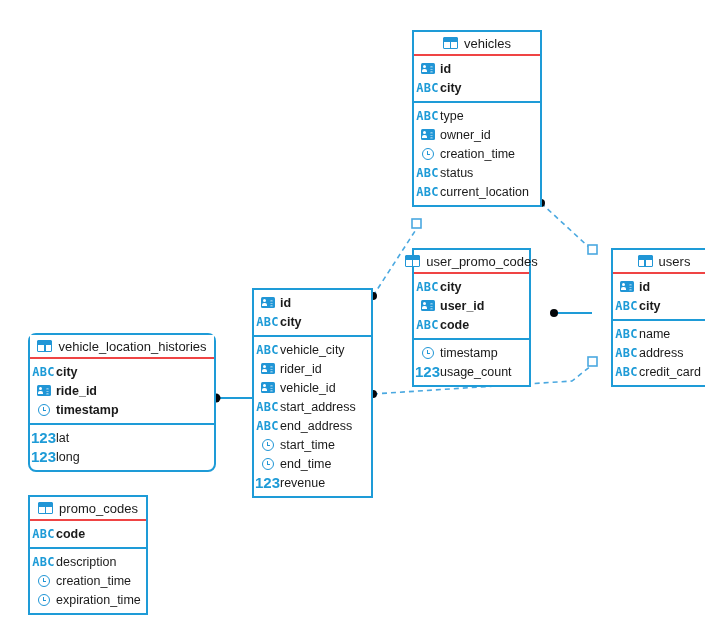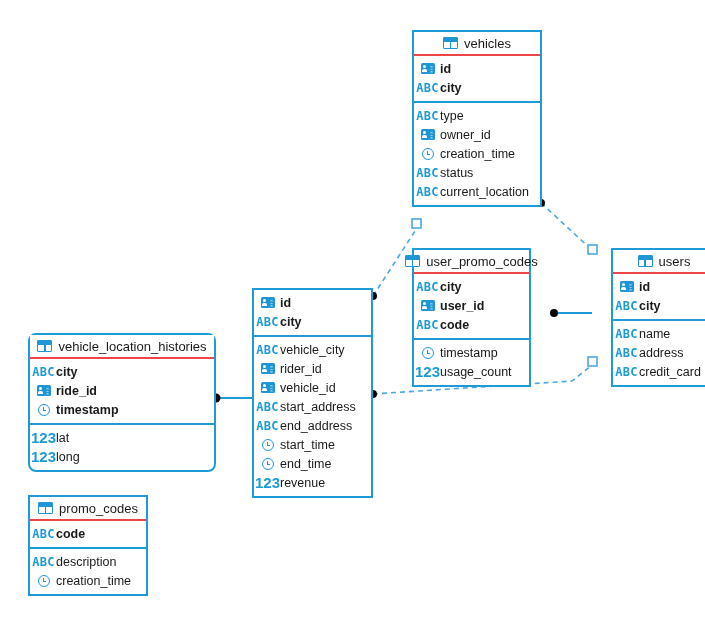--- a/index.html
+++ b/index.html
@@ -375,16 +375,22 @@
       <div class="fld">
         <span class="ic ic-abc">ABC</span>
         <span>description</span>
       </div>
       <div class="fld">
         <span class="ic">
             <span class="ic-clock"></span>
           </span>
         <span>creation_time</span>
       </div>
+      <div class="fld">
+        <span class="ic">
+            <span class="ic-clock"></span>
+          </span>
+        <span>expiration_time</span>
+      </div>
     </div>
   </div>
 
 </div>
 
 </body></html>

